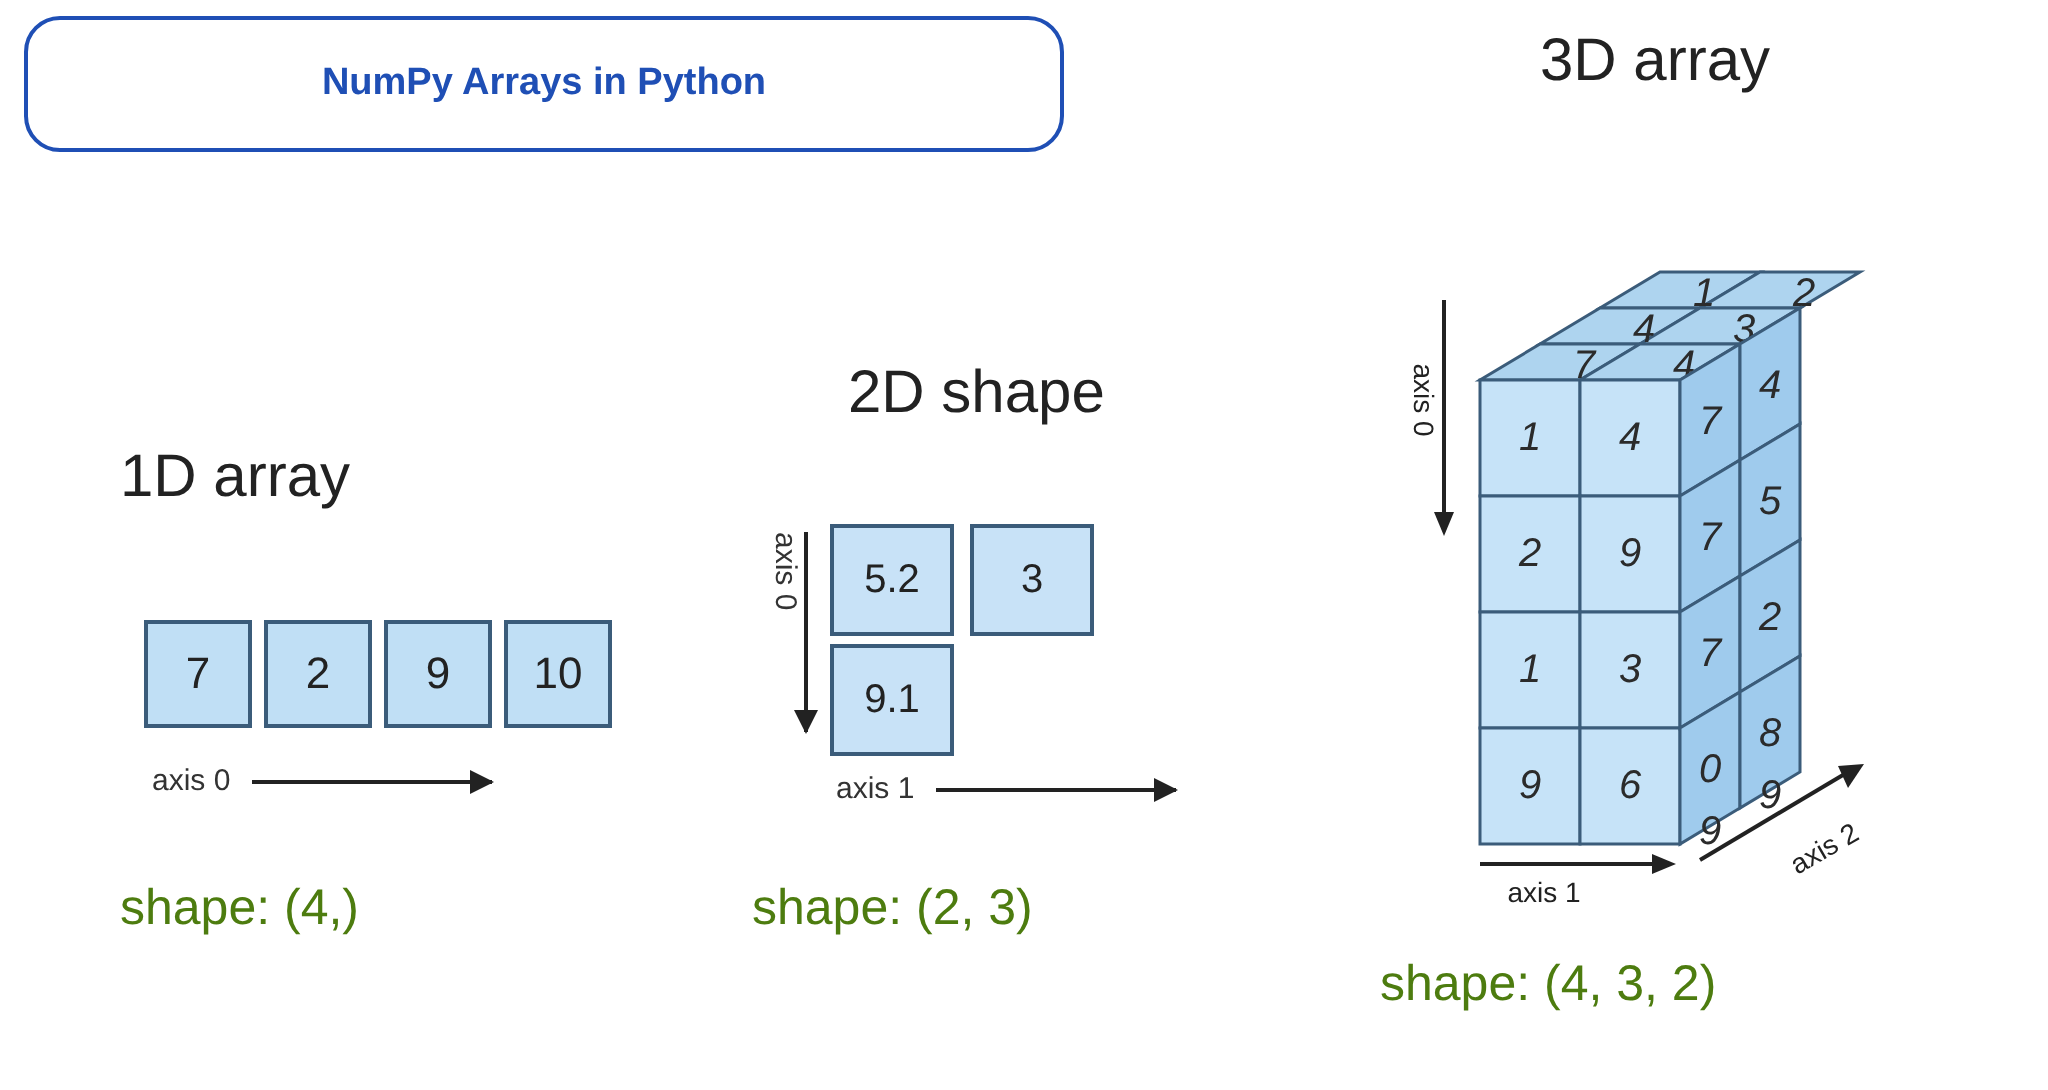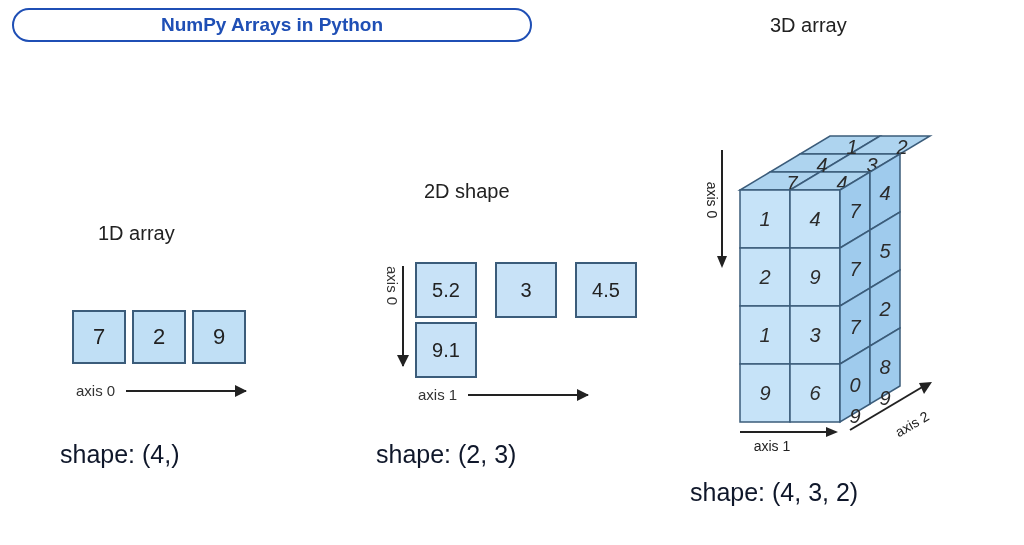--- a/index.html
+++ b/index.html
@@ -18,32 +18,32 @@
     position: absolute;
     top: 8px;
     left: 12px;
     width: 520px;
     border: 2px solid #1f4fb5;
     border-radius: 18px;
     color: #1f4fb5;
     font-weight: 700;
     font-size: 19px;
     text-align: center;
-    padding: 4px 0;
+    padding: 21px 0;
   }
   .section-title {
     position: absolute;
-    font-size: 20px;
+    font-size: 30px;
     font-weight: 400;
     color: #222;
   }
   .shape-label {
     position: absolute;
     font-size: 25px;
-    color: #0f172a;
+    color: #4d7c0f;
   }
   .axis-label {
     position: absolute;
     font-size: 15px;
     color: #333;
   }
   .axis-label.v { writing-mode: vertical-rl; }
   .arrow-line-h {
     position: absolute;
     height: 2px;
@@ -93,21 +93,21 @@
   }
   
   .arr2d {
     position: absolute;
     top: 262px;
     left: 415px;
     display: flex;
     flex-direction: column;
     gap: 4px;
   }
-  .row2d { display: flex; gap: 18px; text-align: right; }
+  .row2d { display: flex; gap: 8px; text-align: right; }
   .cell2 {
     width: 62px;
     height: 56px;
     background: #c8e2f7;
     border: 2px solid #3b5c7a;
     display: flex;
     align-items: center;
     justify-content: center;
     font-size: 20px;
   }
@@ -127,36 +127,36 @@
   .cube .ax { fill: #222; font-size: 14px; font-style: normal; }
   .cube .axline { stroke: #222; stroke-width: 2; fill: none; }
 </style>
 </head>
 <body>
 
 <div class="title-pill">NumPy Arrays in Python</div>
 
 <div class="section-title" style="top:14px; left:770px;">3D array</div>
 
-<div class="section-title" style="top:222px; left:60px;margin-left:38px;">1D array</div>
+<div class="section-title" style="top:222px; left:60px;">1D array</div>
 <div class="arr1d">
   <div class="cell">7</div>
   <div class="cell">2</div>
   <div class="cell">9</div>
+  <div class="cell">10</div>
 </div>
 <div class="axis-label" style="top:382px; left:76px;">axis 0</div>
 <div class="arrow-line-h" style="top:390px; left:126px; width:120px;"></div>
 <div class="shape-label" style="top:440px; left:60px;">shape: (4,)</div>
 
 <div class="section-title" style="top:180px; left:424px;">2D shape</div>
 <div class="arr2d">
   <div class="row2d">
     <div class="cell2">5.2</div>
     <div class="cell2">3</div>
-    <div class="cell2">4.5</div>
   </div>
   <div class="row2d">
     <div class="cell2">9.1</div>
   </div>
 </div>
 <div class="axis-label v" style="top:266px; left:384px;">axis 0</div>
 <div class="arrow-line-v" style="top:266px; left:402px; height:100px;"></div>
 <div class="axis-label" style="top:386px; left:418px;">axis 1</div>
 <div class="arrow-line-h" style="top:394px; left:468px; width:120px;"></div>
 <div class="shape-label" style="top:440px; left:376px;">shape: (2, 3)</div>

